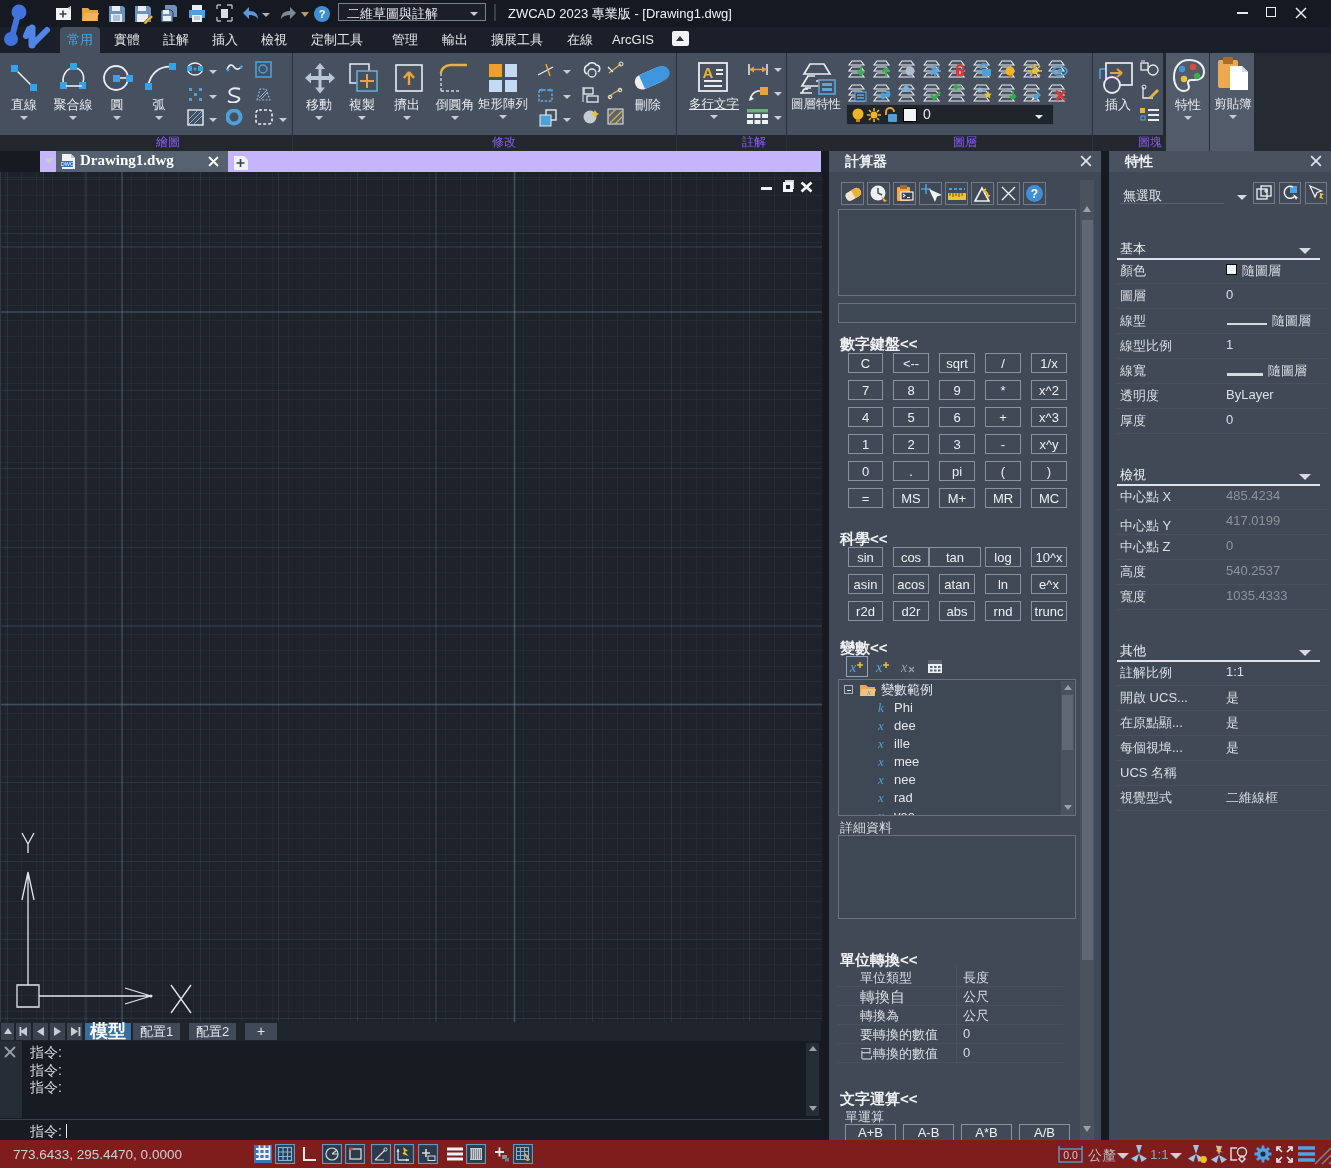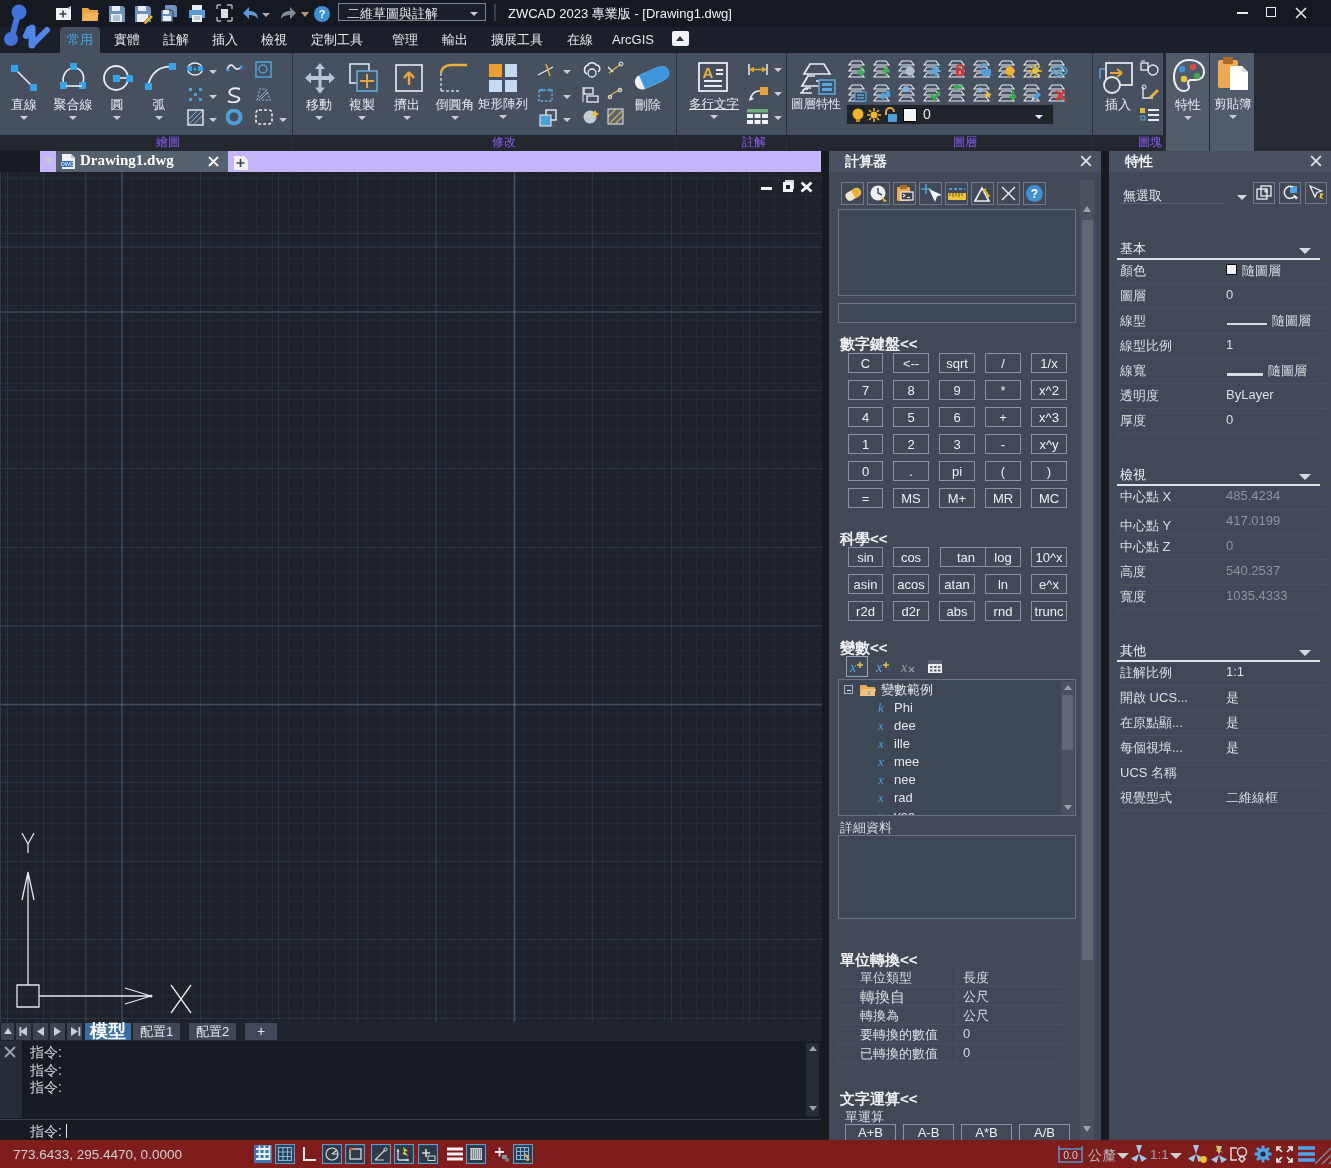--- a/index.html
+++ b/index.html
@@ -708,21 +708,21 @@
 <div class="cbtn" style="left:156px;top:310px;width:36px;height:20px;line-height:19px;">(</div>
 <div class="cbtn" style="left:202px;top:310px;width:36px;height:20px;line-height:19px;">)</div>
 <div class="cbtn" style="left:19px;top:337px;width:35px;height:20px;line-height:19px;">=</div>
 <div class="cbtn" style="left:64px;top:337px;width:36px;height:20px;line-height:19px;">MS</div>
 <div class="cbtn" style="left:110px;top:337px;width:36px;height:20px;line-height:19px;">M+</div>
 <div class="cbtn" style="left:156px;top:337px;width:36px;height:20px;line-height:19px;">MR</div>
 <div class="cbtn" style="left:202px;top:337px;width:36px;height:20px;line-height:19px;">MC</div>
 <div class="chdr" style="left:11px;top:379px;">科學&lt;&lt;</div>
 <div class="cbtn" style="left:19px;top:396px;width:35px;height:20px;line-height:19px;">sin</div>
 <div class="cbtn" style="left:64px;top:396px;width:36px;height:20px;line-height:19px;">cos</div>
-<div class="cbtn" style="left:111px;top:396px;width:52px;height:20px;line-height:19px;">tan</div>
+<div class="cbtn" style="left:100px;top:396px;width:52px;height:20px;line-height:19px;">tan</div>
 <div class="cbtn" style="left:156px;top:396px;width:36px;height:20px;line-height:19px;">log</div>
 <div class="cbtn" style="left:202px;top:396px;width:36px;height:20px;line-height:19px;">10^x</div>
 <div class="cbtn" style="left:19px;top:423px;width:35px;height:20px;line-height:19px;">asin</div>
 <div class="cbtn" style="left:64px;top:423px;width:36px;height:20px;line-height:19px;">acos</div>
 <div class="cbtn" style="left:110px;top:423px;width:36px;height:20px;line-height:19px;">atan</div>
 <div class="cbtn" style="left:156px;top:423px;width:36px;height:20px;line-height:19px;">ln</div>
 <div class="cbtn" style="left:202px;top:423px;width:36px;height:20px;line-height:19px;">e^x</div>
 <div class="cbtn" style="left:19px;top:450px;width:35px;height:20px;line-height:19px;">r2d</div>
 <div class="cbtn" style="left:64px;top:450px;width:36px;height:20px;line-height:19px;">d2r</div>
 <div class="cbtn" style="left:110px;top:450px;width:36px;height:20px;line-height:19px;">abs</div>

